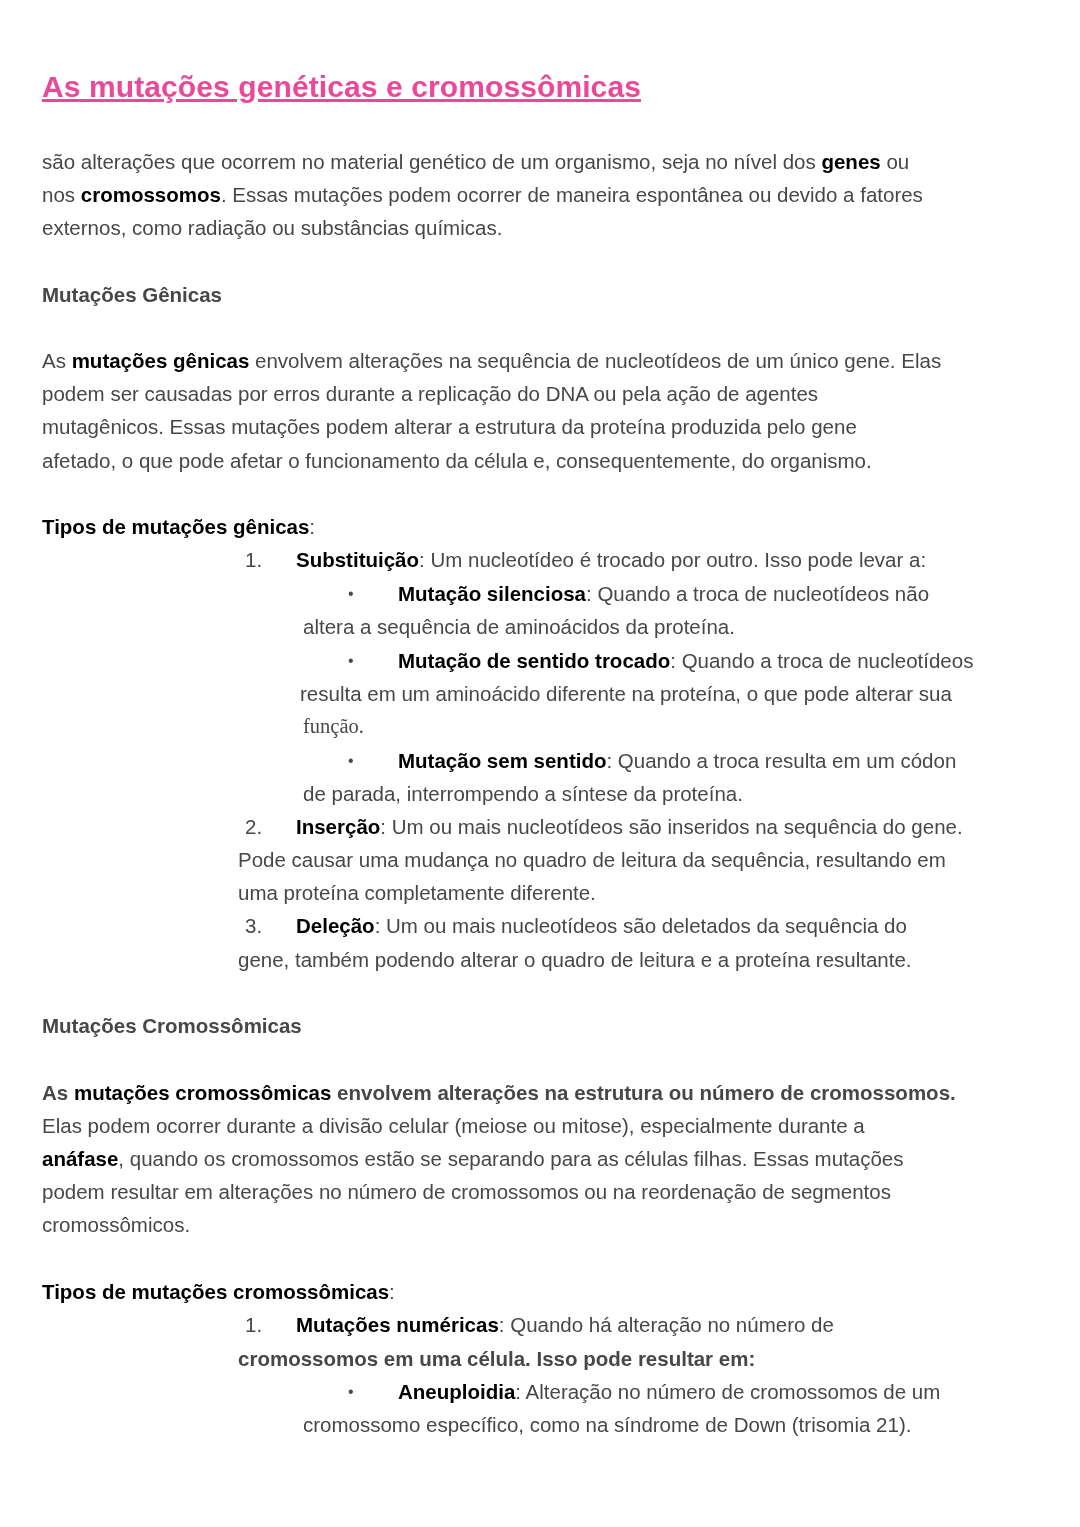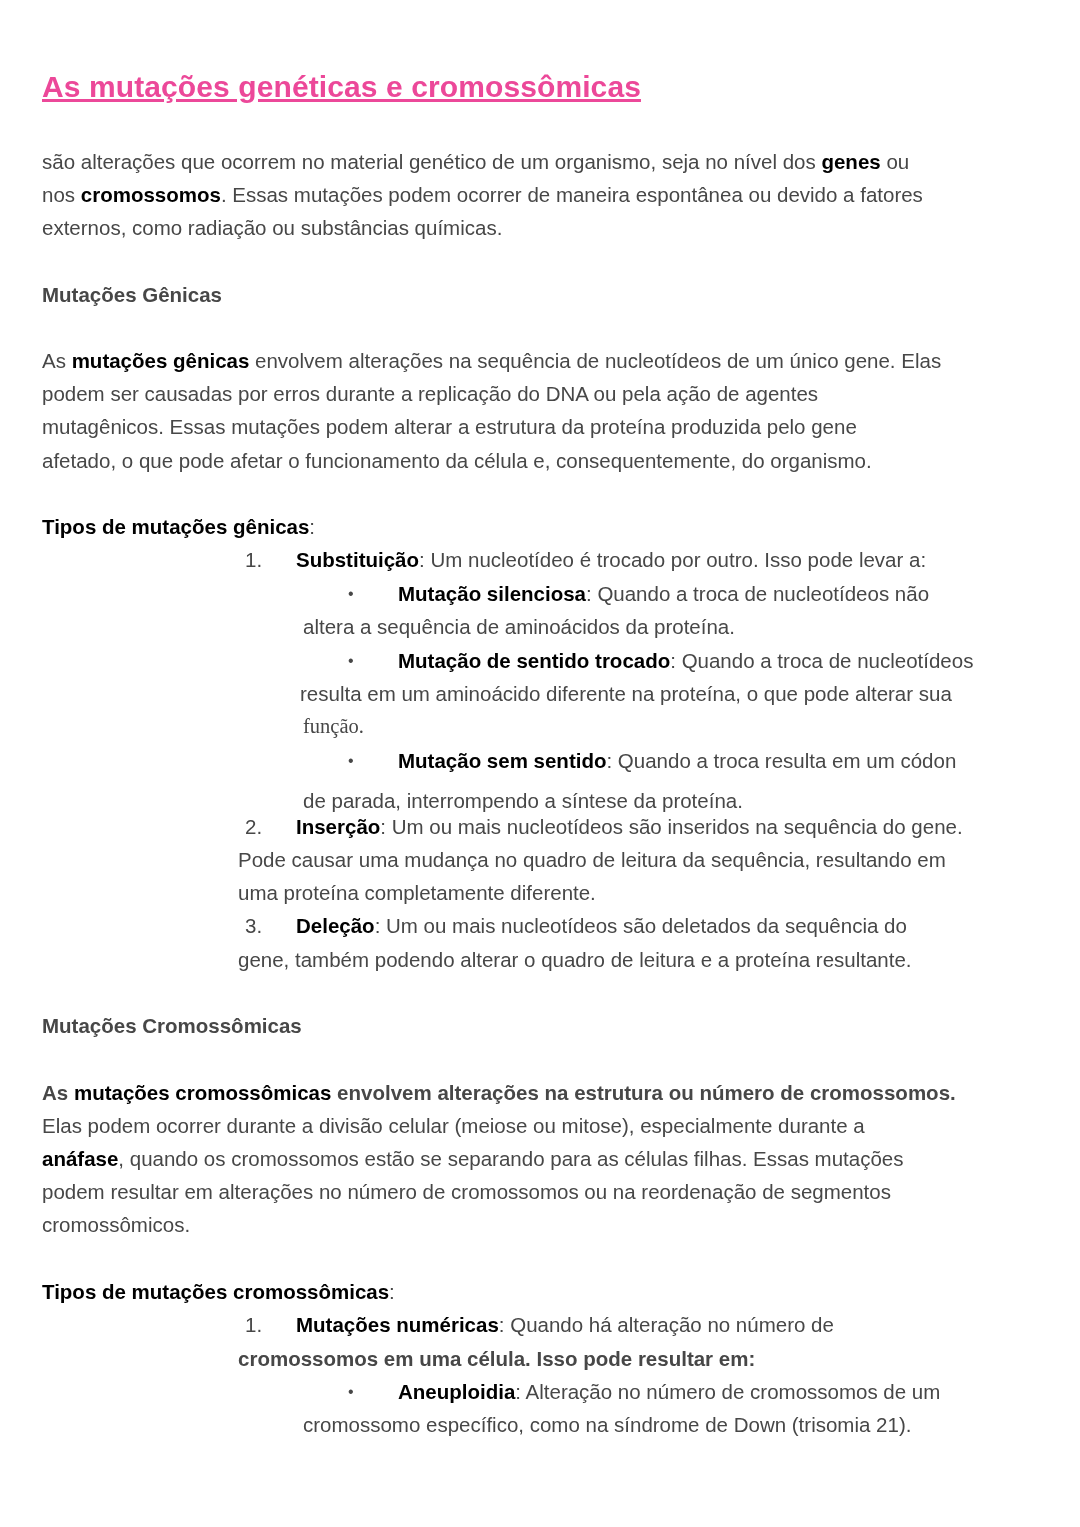--- a/index.html
+++ b/index.html
@@ -46,21 +46,21 @@
 <div class="line" style="left:398px;top:577px;"><b>Mutação silenciosa</b><span>: Quando a troca de nucleotídeos não</span></div>
 <div class="line" style="left:303px;top:610px;">altera a sequência de aminoácidos da proteína.</div>
 
 <div class="bullet" style="left:348px;top:644px;">•</div>
 <div class="line" style="left:398px;top:644px;"><b>Mutação de sentido trocado</b><span>: Quando a troca de nucleotídeos</span></div>
 <div class="line" style="left:300px;top:677px;">resulta em um aminoácido diferente na proteína, o que pode alterar sua</div>
 <div class="line" style="left:303px;top:710px;font-family:Liberation Serif, serif;">função.</div>
 
 <div class="bullet" style="left:348px;top:744px;">•</div>
 <div class="line" style="left:398px;top:744px;"><b>Mutação sem sentido</b><span>: Quando a troca resulta em um códon</span></div>
-<div class="line" style="left:303px;top:777px;margin-top:7px;">de parada, interrompendo a síntese da proteína.</div>
+<div class="line" style="left:303px;top:777px;">de parada, interrompendo a síntese da proteína.</div>
 
 <div class="num" style="left:245px;top:810px;">2.</div>
 <div class="line" style="left:296px;top:810px;"><b>Inserção</b><span>: Um ou mais nucleotídeos são inseridos na sequência do gene.</span></div>
 <div class="line" style="left:238px;top:843px;">Pode causar uma mudança no quadro de leitura da sequência, resultando em</div>
 <div class="line" style="left:238px;top:876px;">uma proteína completamente diferente.</div>
 
 <div class="num" style="left:245px;top:909px;">3.</div>
 <div class="line" style="left:296px;top:909px;"><b>Deleção</b><span>: Um ou mais nucleotídeos são deletados da sequência do</span></div>
 <div class="line" style="left:238px;top:943px;">gene, também podendo alterar o quadro de leitura e a proteína resultante.</div>
 

